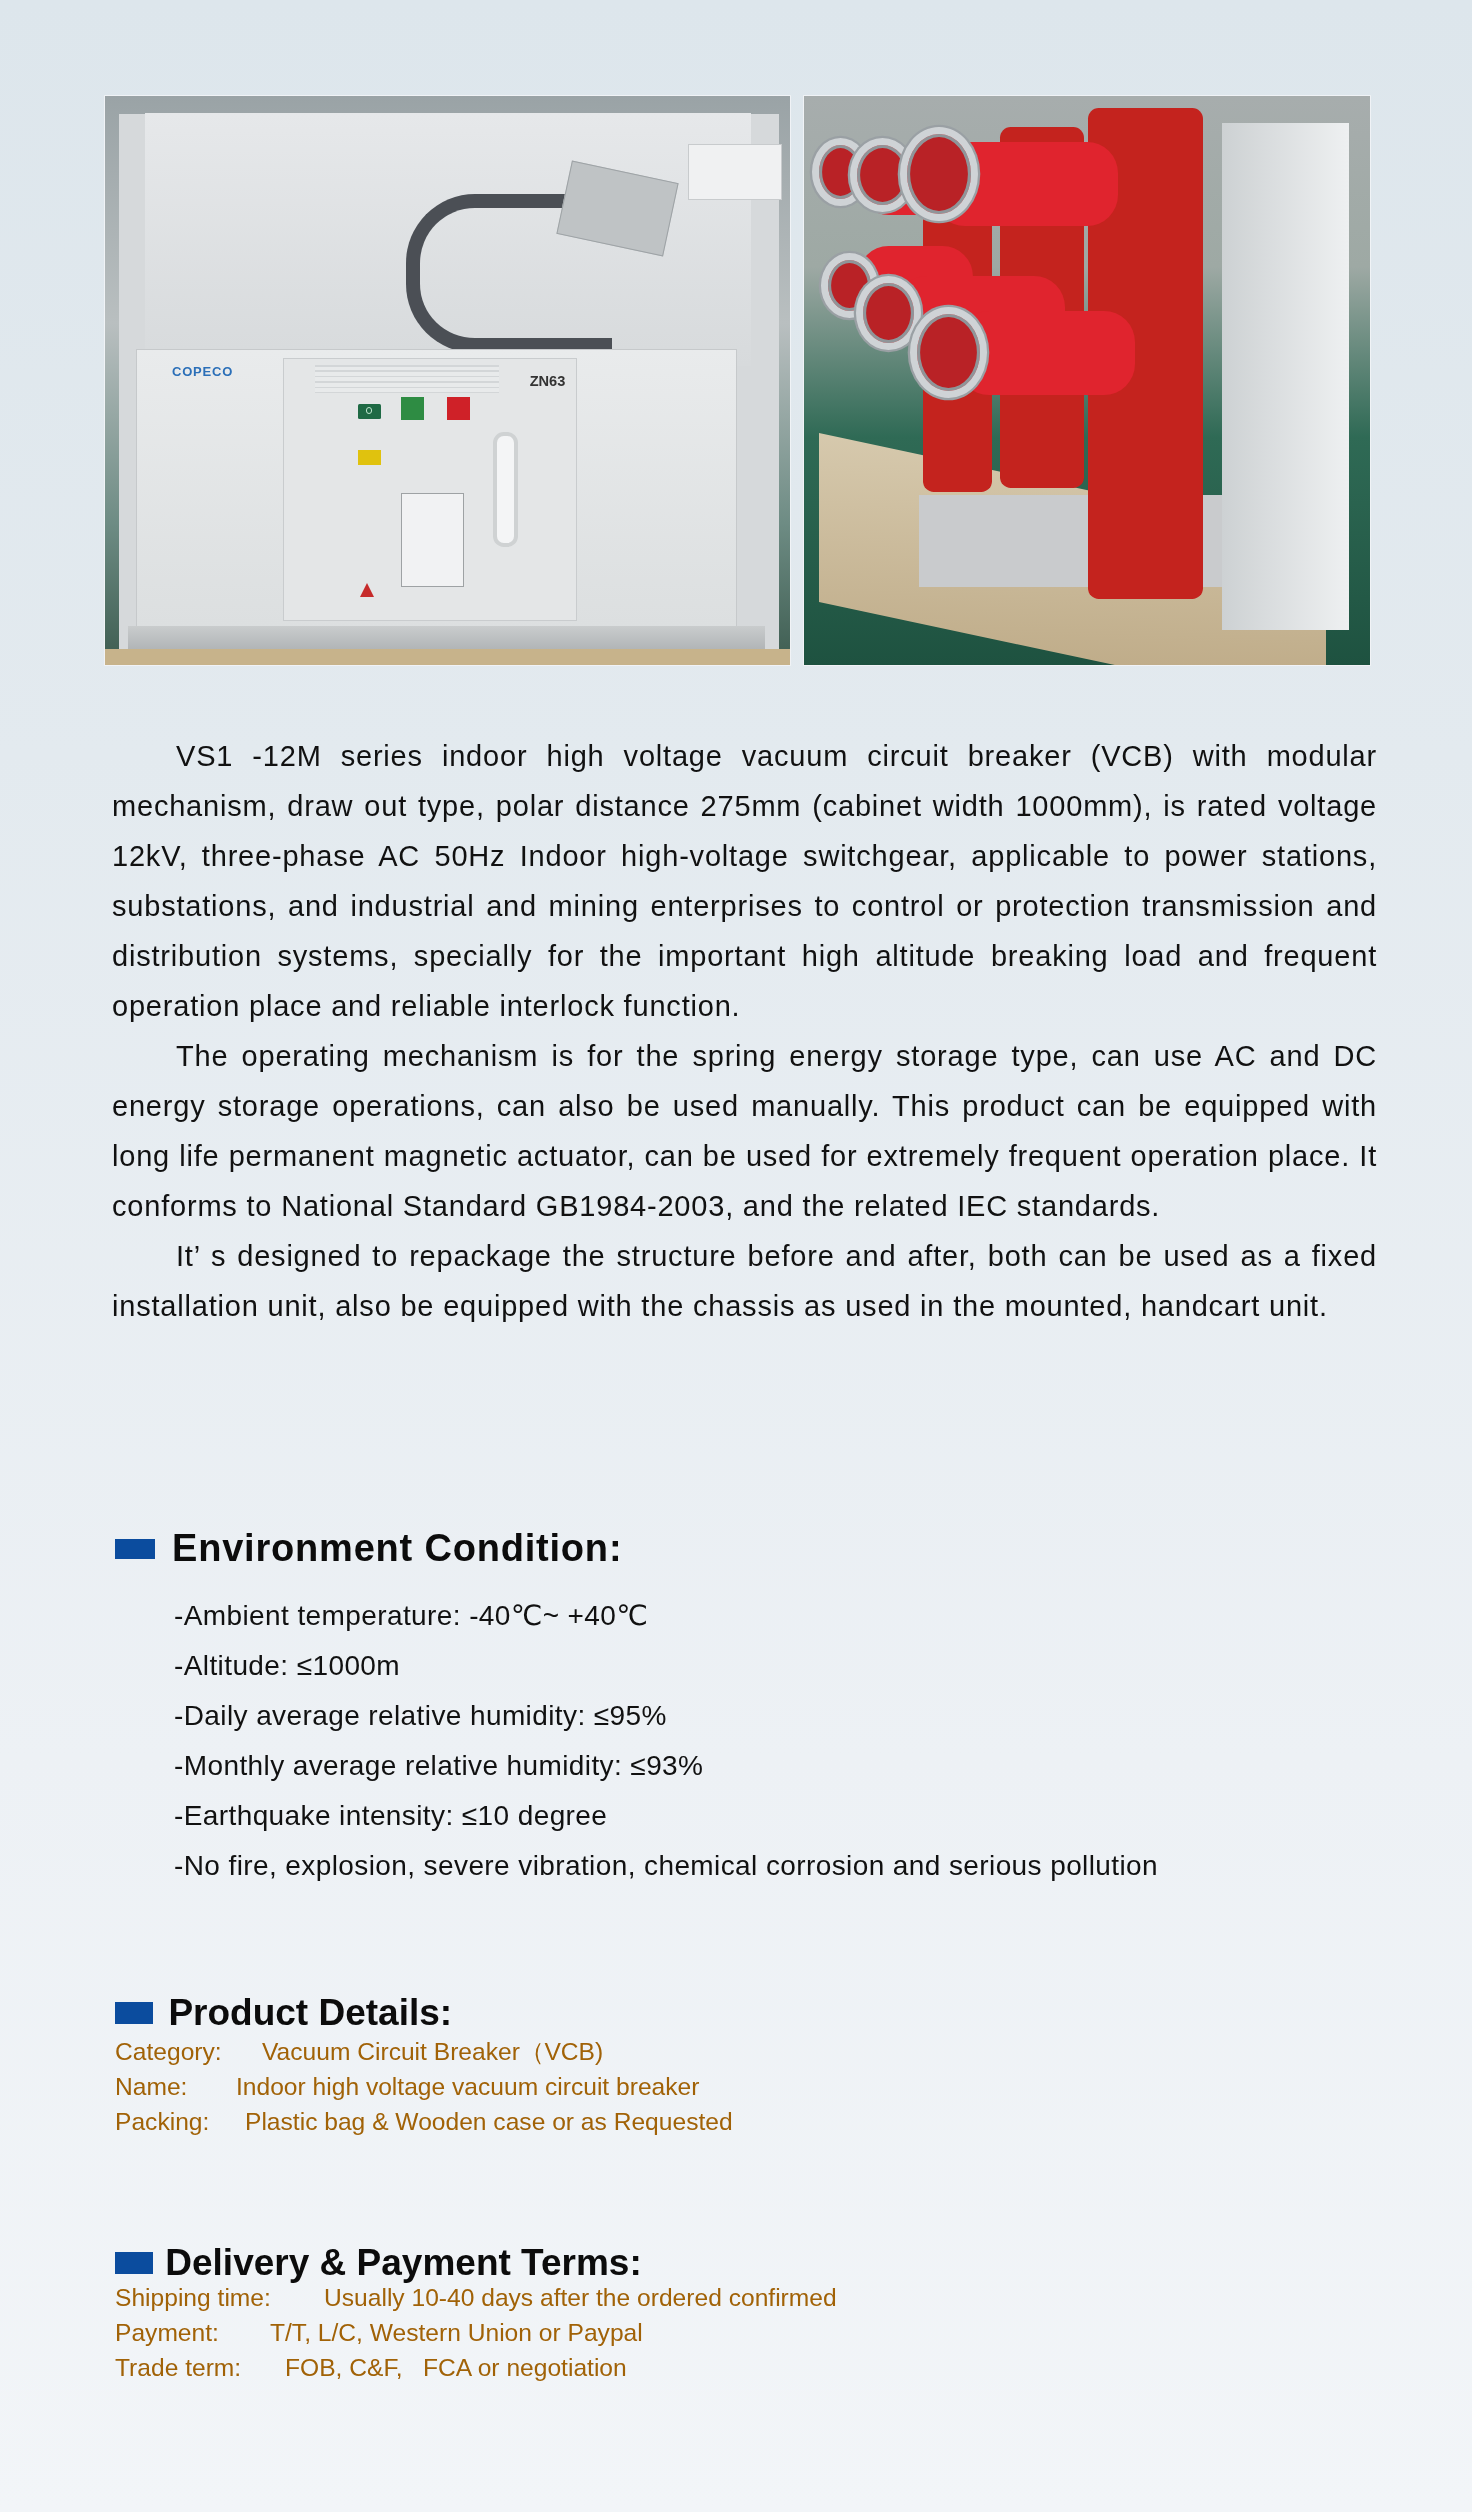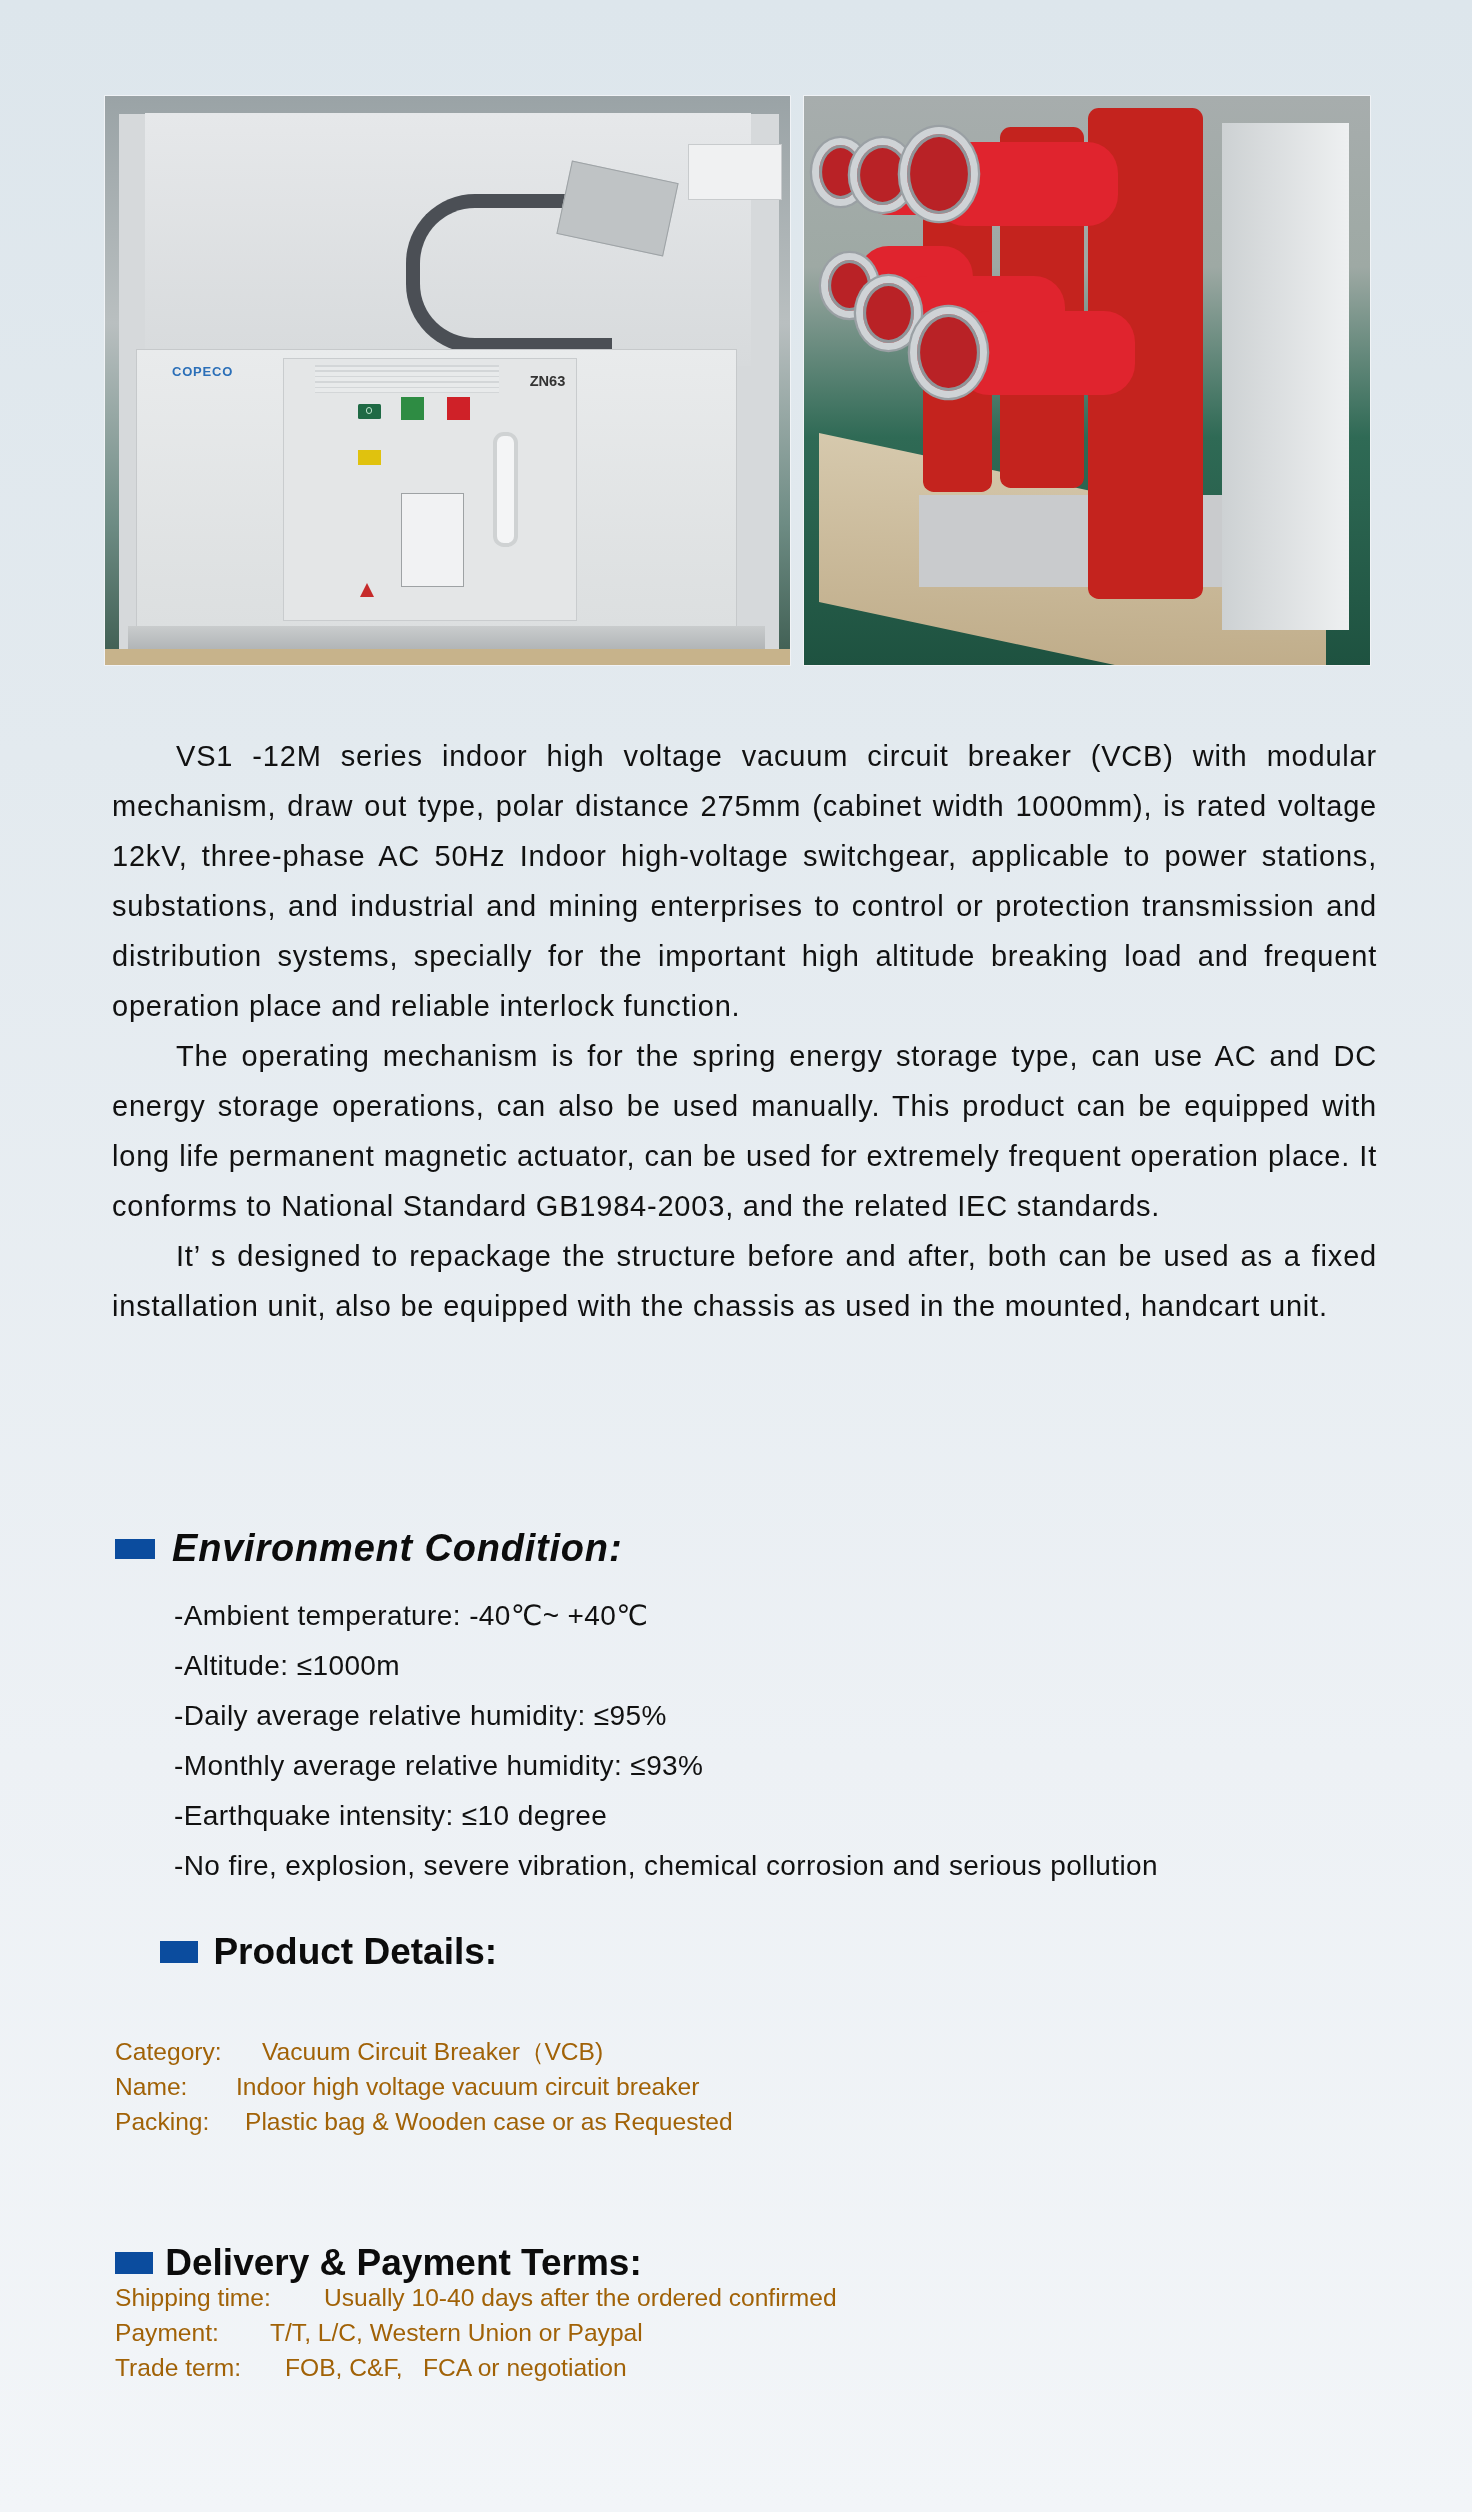--- a/index.html
+++ b/index.html
@@ -55,22 +55,22 @@
     font-size: 29px; line-height: 50px; letter-spacing: 0.8px;
     color: #111; text-align: justify;
   }
   .intro p { margin: 0; text-indent: 64px; }
 
   .section-head {
     position: absolute; left: 115px; display: flex; align-items: center;
     font-weight: bold; color: #0c0c0c;
   }
   .section-head .bullet { width: 40px; height: 20px; background: #0b4c9e; margin-right: 17px; flex: none; }
-  #env-head { top: 1527px; font-size: 38px; letter-spacing: 0.8px; font-style: italic; }
-  #prod-head { top: 1931px; font-size: 37px; margin-left: 45px; }
+  #env-head { top: 1527px; font-size: 38px; letter-spacing: 0.8px; }
+  #prod-head { top: 1992px; font-size: 37px; }
   #prod-head .bullet { width: 38px; height: 21.5px; margin-right: 15.4px; }
   #deliv-head { top: 2230px; font-size: 37px; margin-top: 12px; }
   #deliv-head .bullet { width: 38px; height: 21.5px; margin-right: 12.3px; }
 
   .env-list { position:absolute; left:170px; top:1587px; font-size:28px; line-height:50px; letter-spacing:0.4px; margin:4px; padding:0; list-style:none; }
   .env-list li { white-space: nowrap; }
 
   .kv-list { position:absolute; left:115px; font-size:24.6px; line-height:35px; margin:0; padding:0; list-style:none; color:#a16207; }
   .kv-list li { white-space: nowrap; }
   .kv-list .k { display:inline-block; }

